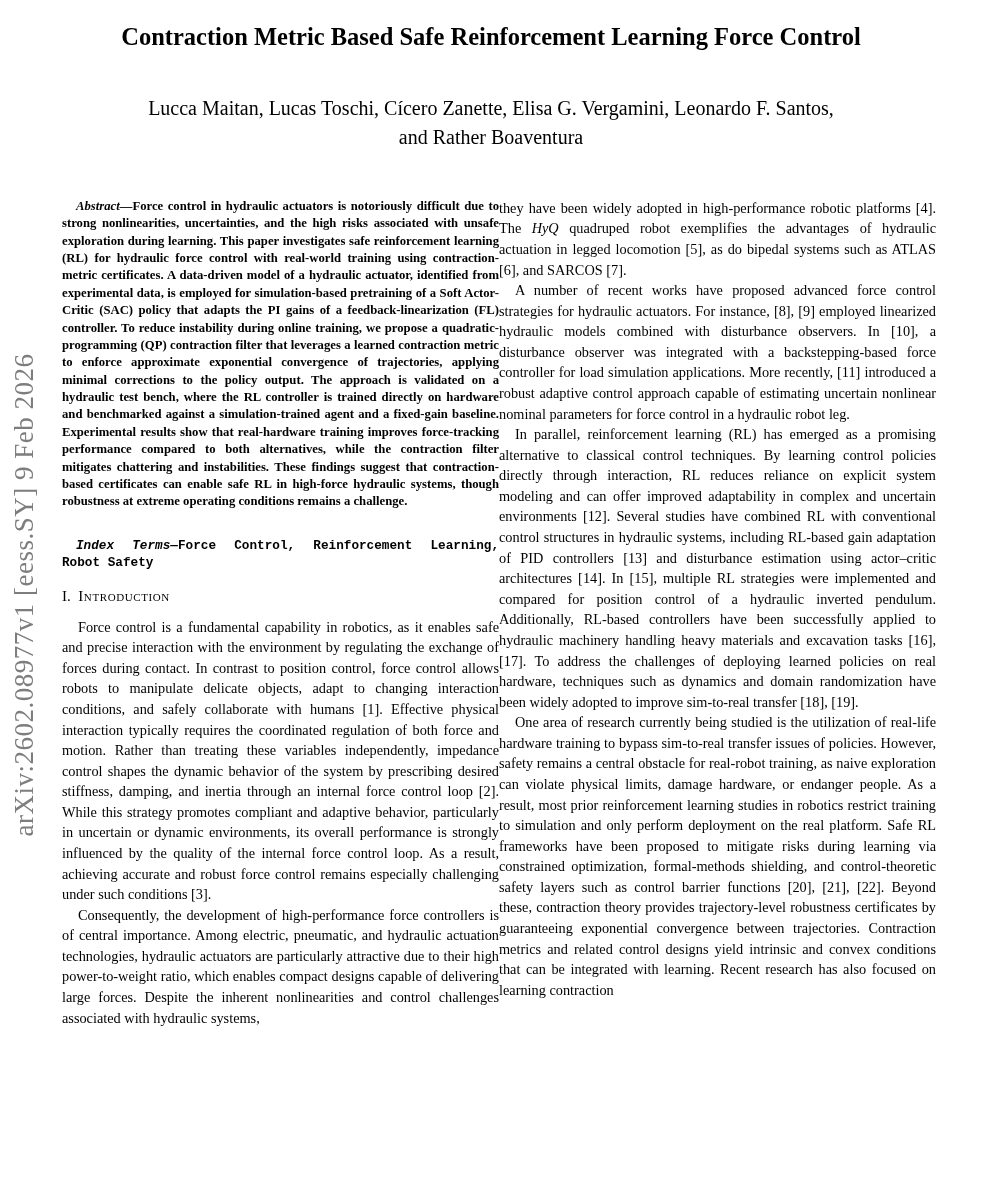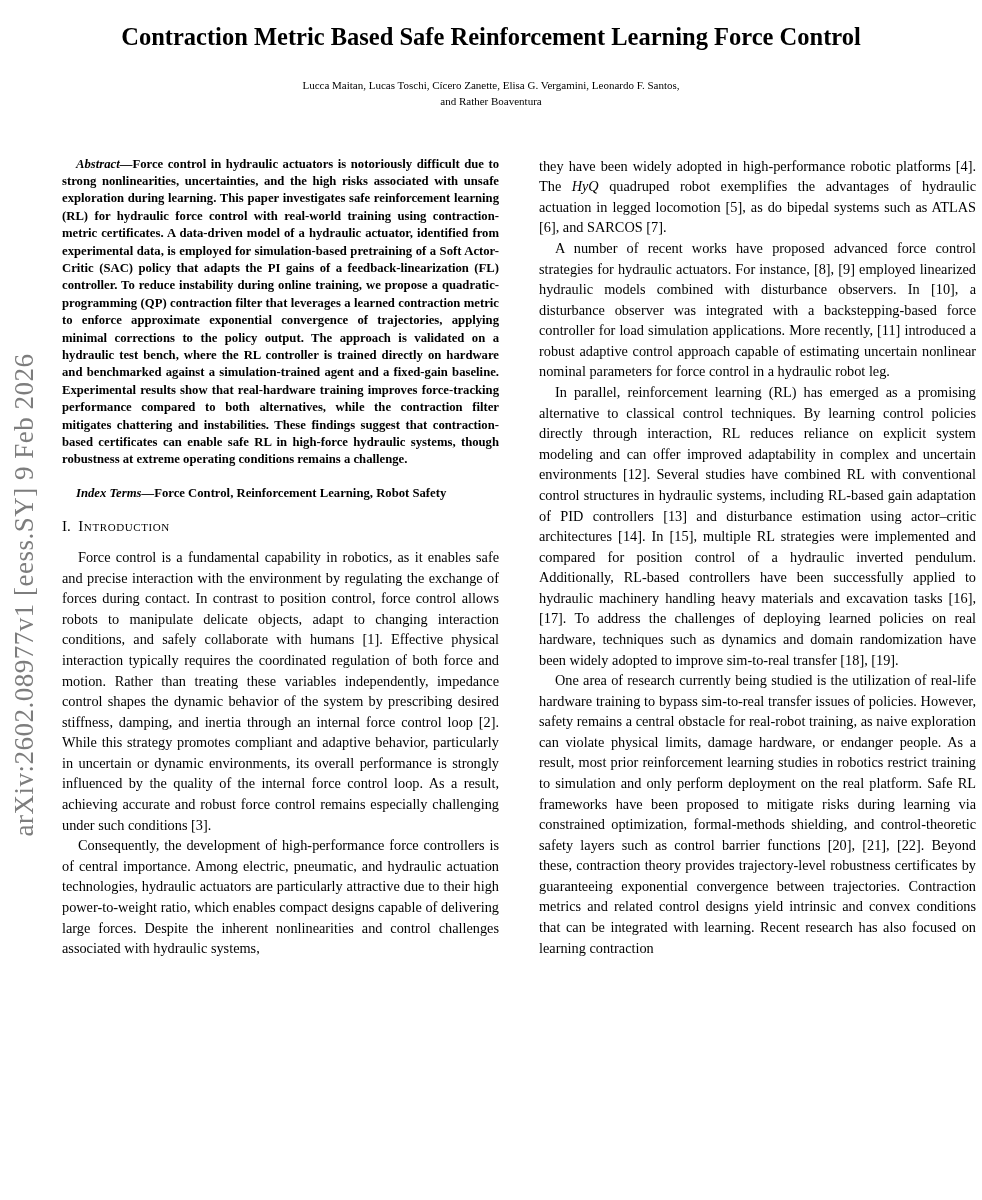--- a/index.html
+++ b/index.html
@@ -27,44 +27,43 @@
     letter-spacing: 0.5px;
   }
   .title {
     padding-top: 20px;
     text-align: center;
     font-weight: bold;
     font-size: 24.5px;
     line-height: 1.38;
   }
   .authors {
-    margin-top: 24px;
+    margin-top: 40px;
     text-align: center;
-    font-size: 11px;
+    font-size: 20px;
     line-height: 1.45;
   }
   .columns {
     display: flex;
     margin-top: 46px;
     padding-left: 62px;
     padding-right: 6px;
-    gap: 40px;
   }
   .col {
     width: 437px;
     text-align: justify;
   }
   .abstract, .index-terms {
     font-size: 12.7px;
     font-weight: bold;
     line-height: 1.37;
     margin: 0;
     text-indent: 14px;
   }
-  .index-terms { margin-top: 16px; }
+  .index-terms { margin-top: 26px; font-family: Liberation Mono, monospace; }
   .lead {
     font-style: italic;
     font-weight: bold;
   }
   .section-heading {
     text-align: left;
     font-size: 15px;
     margin: 16px 0 12px 0;
     text-indent: 0;
     font-weight: normal;

